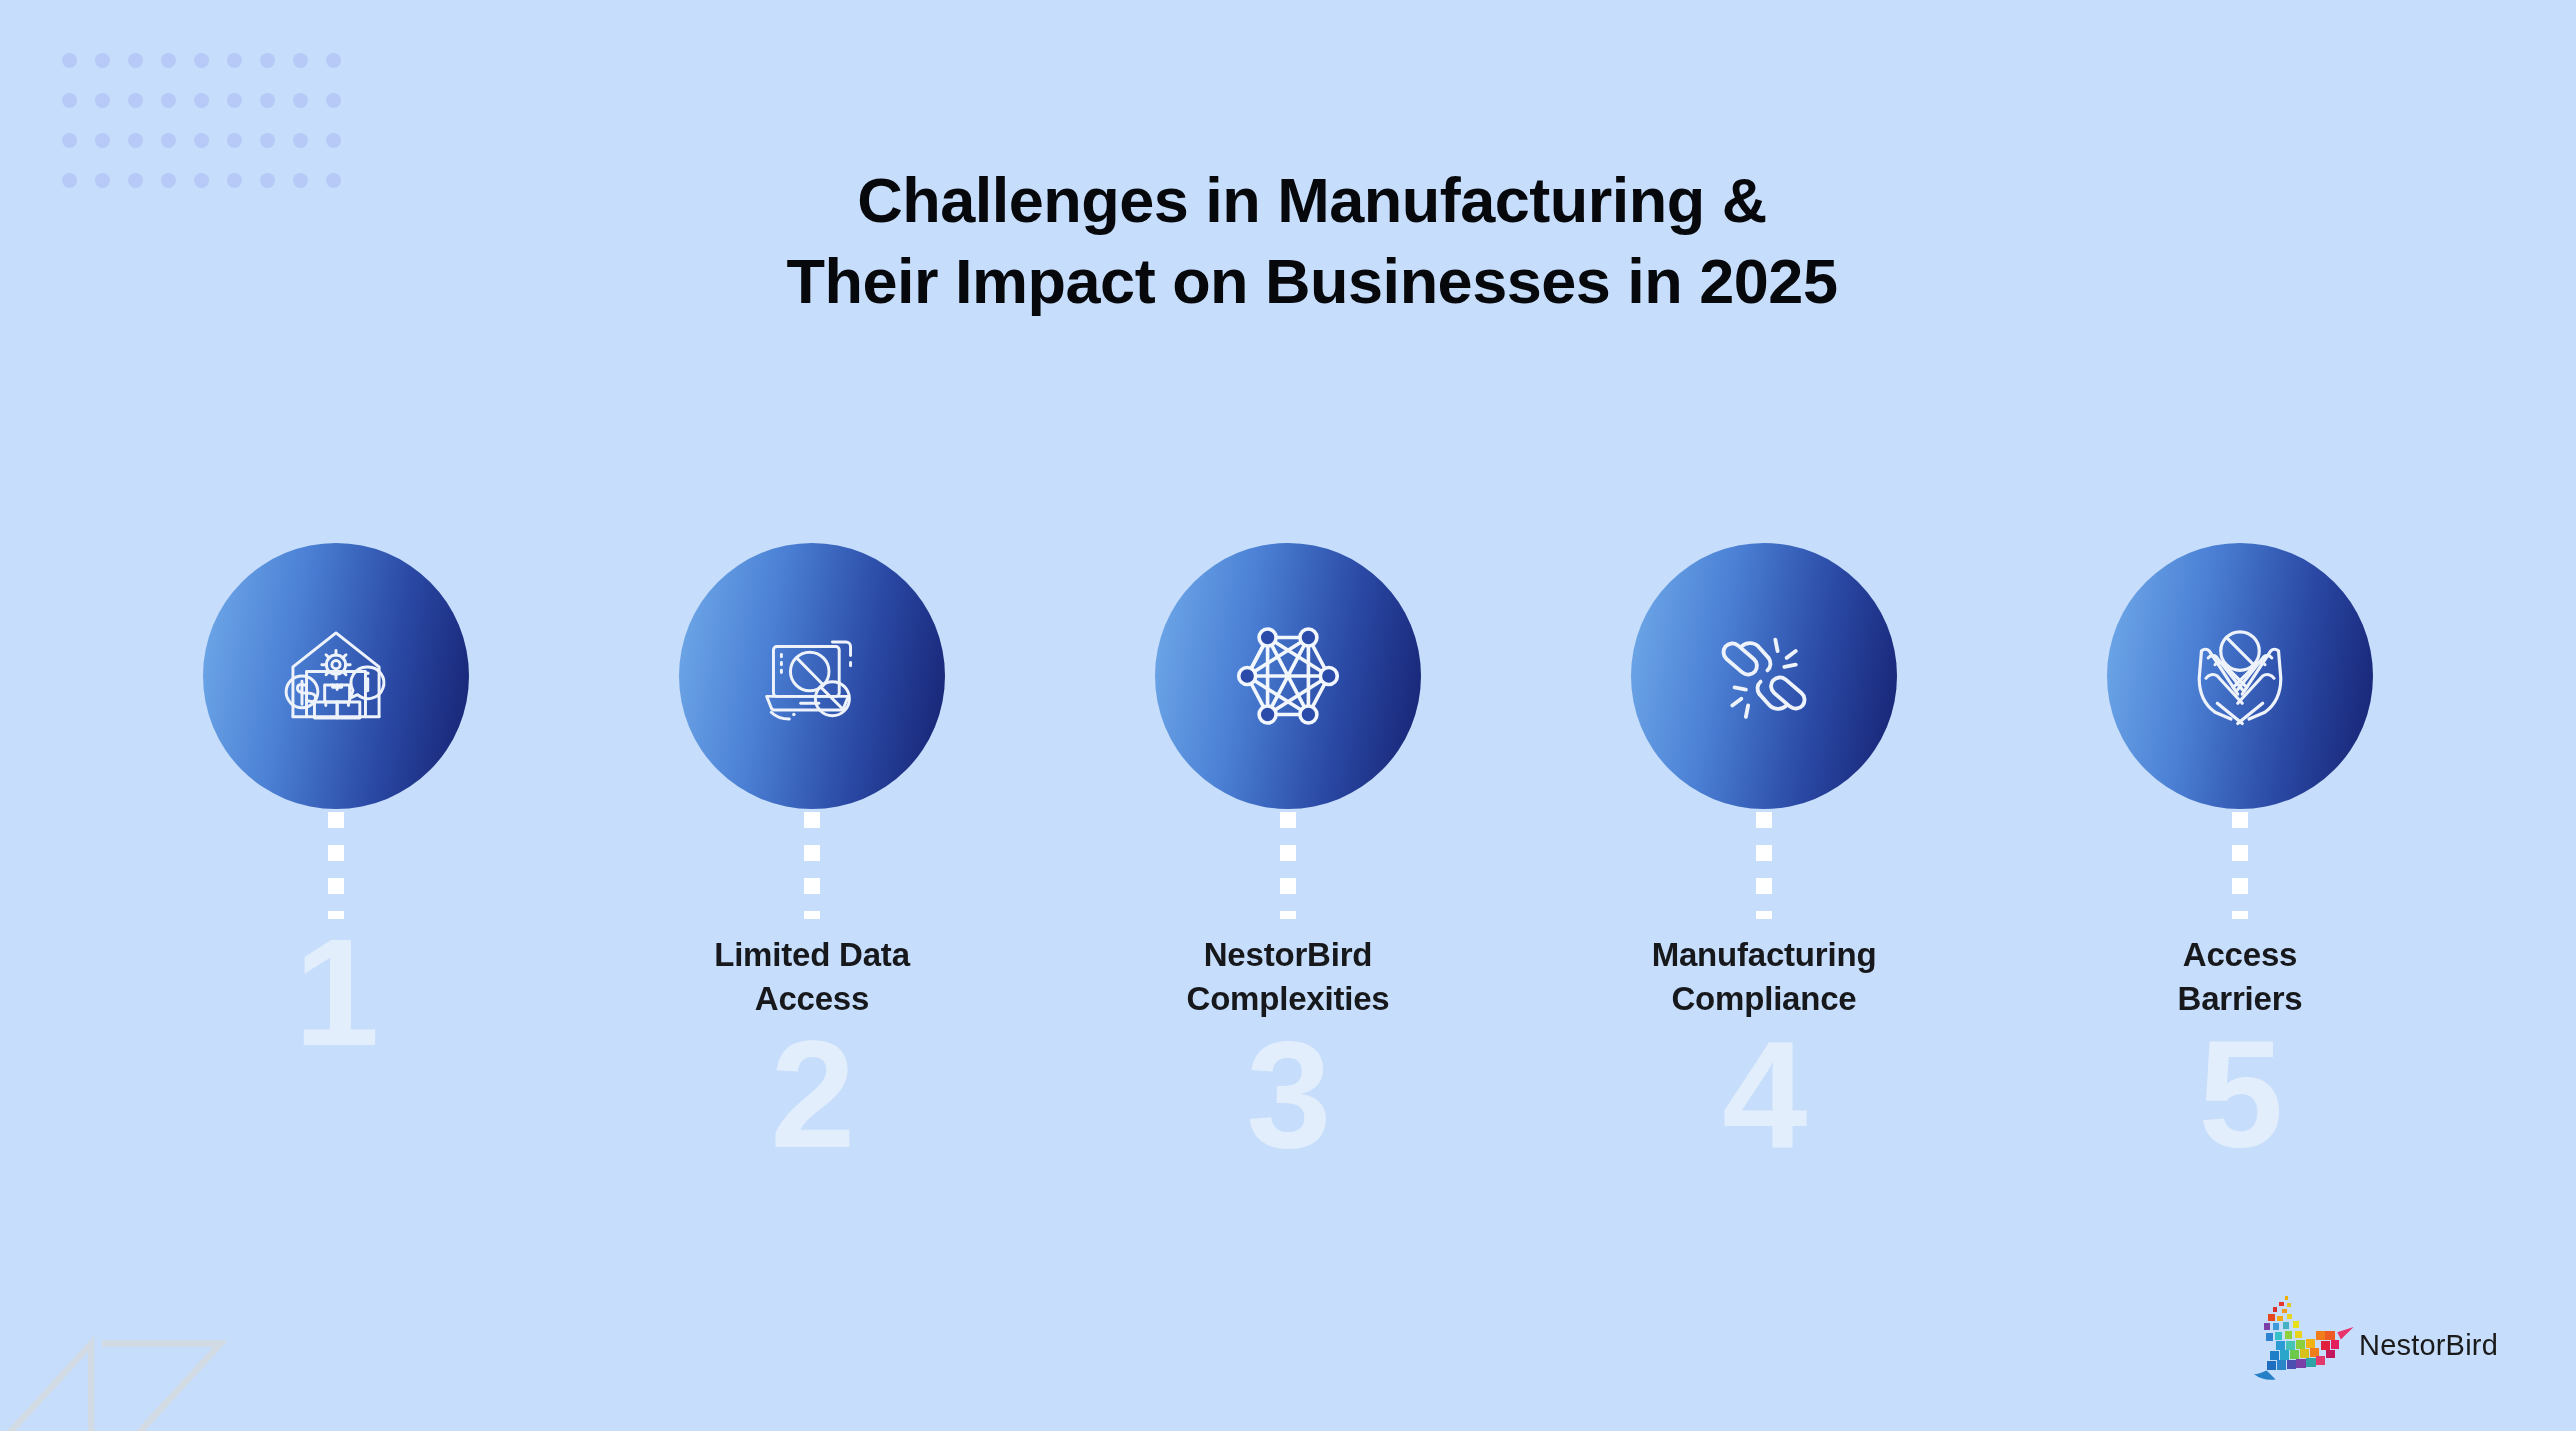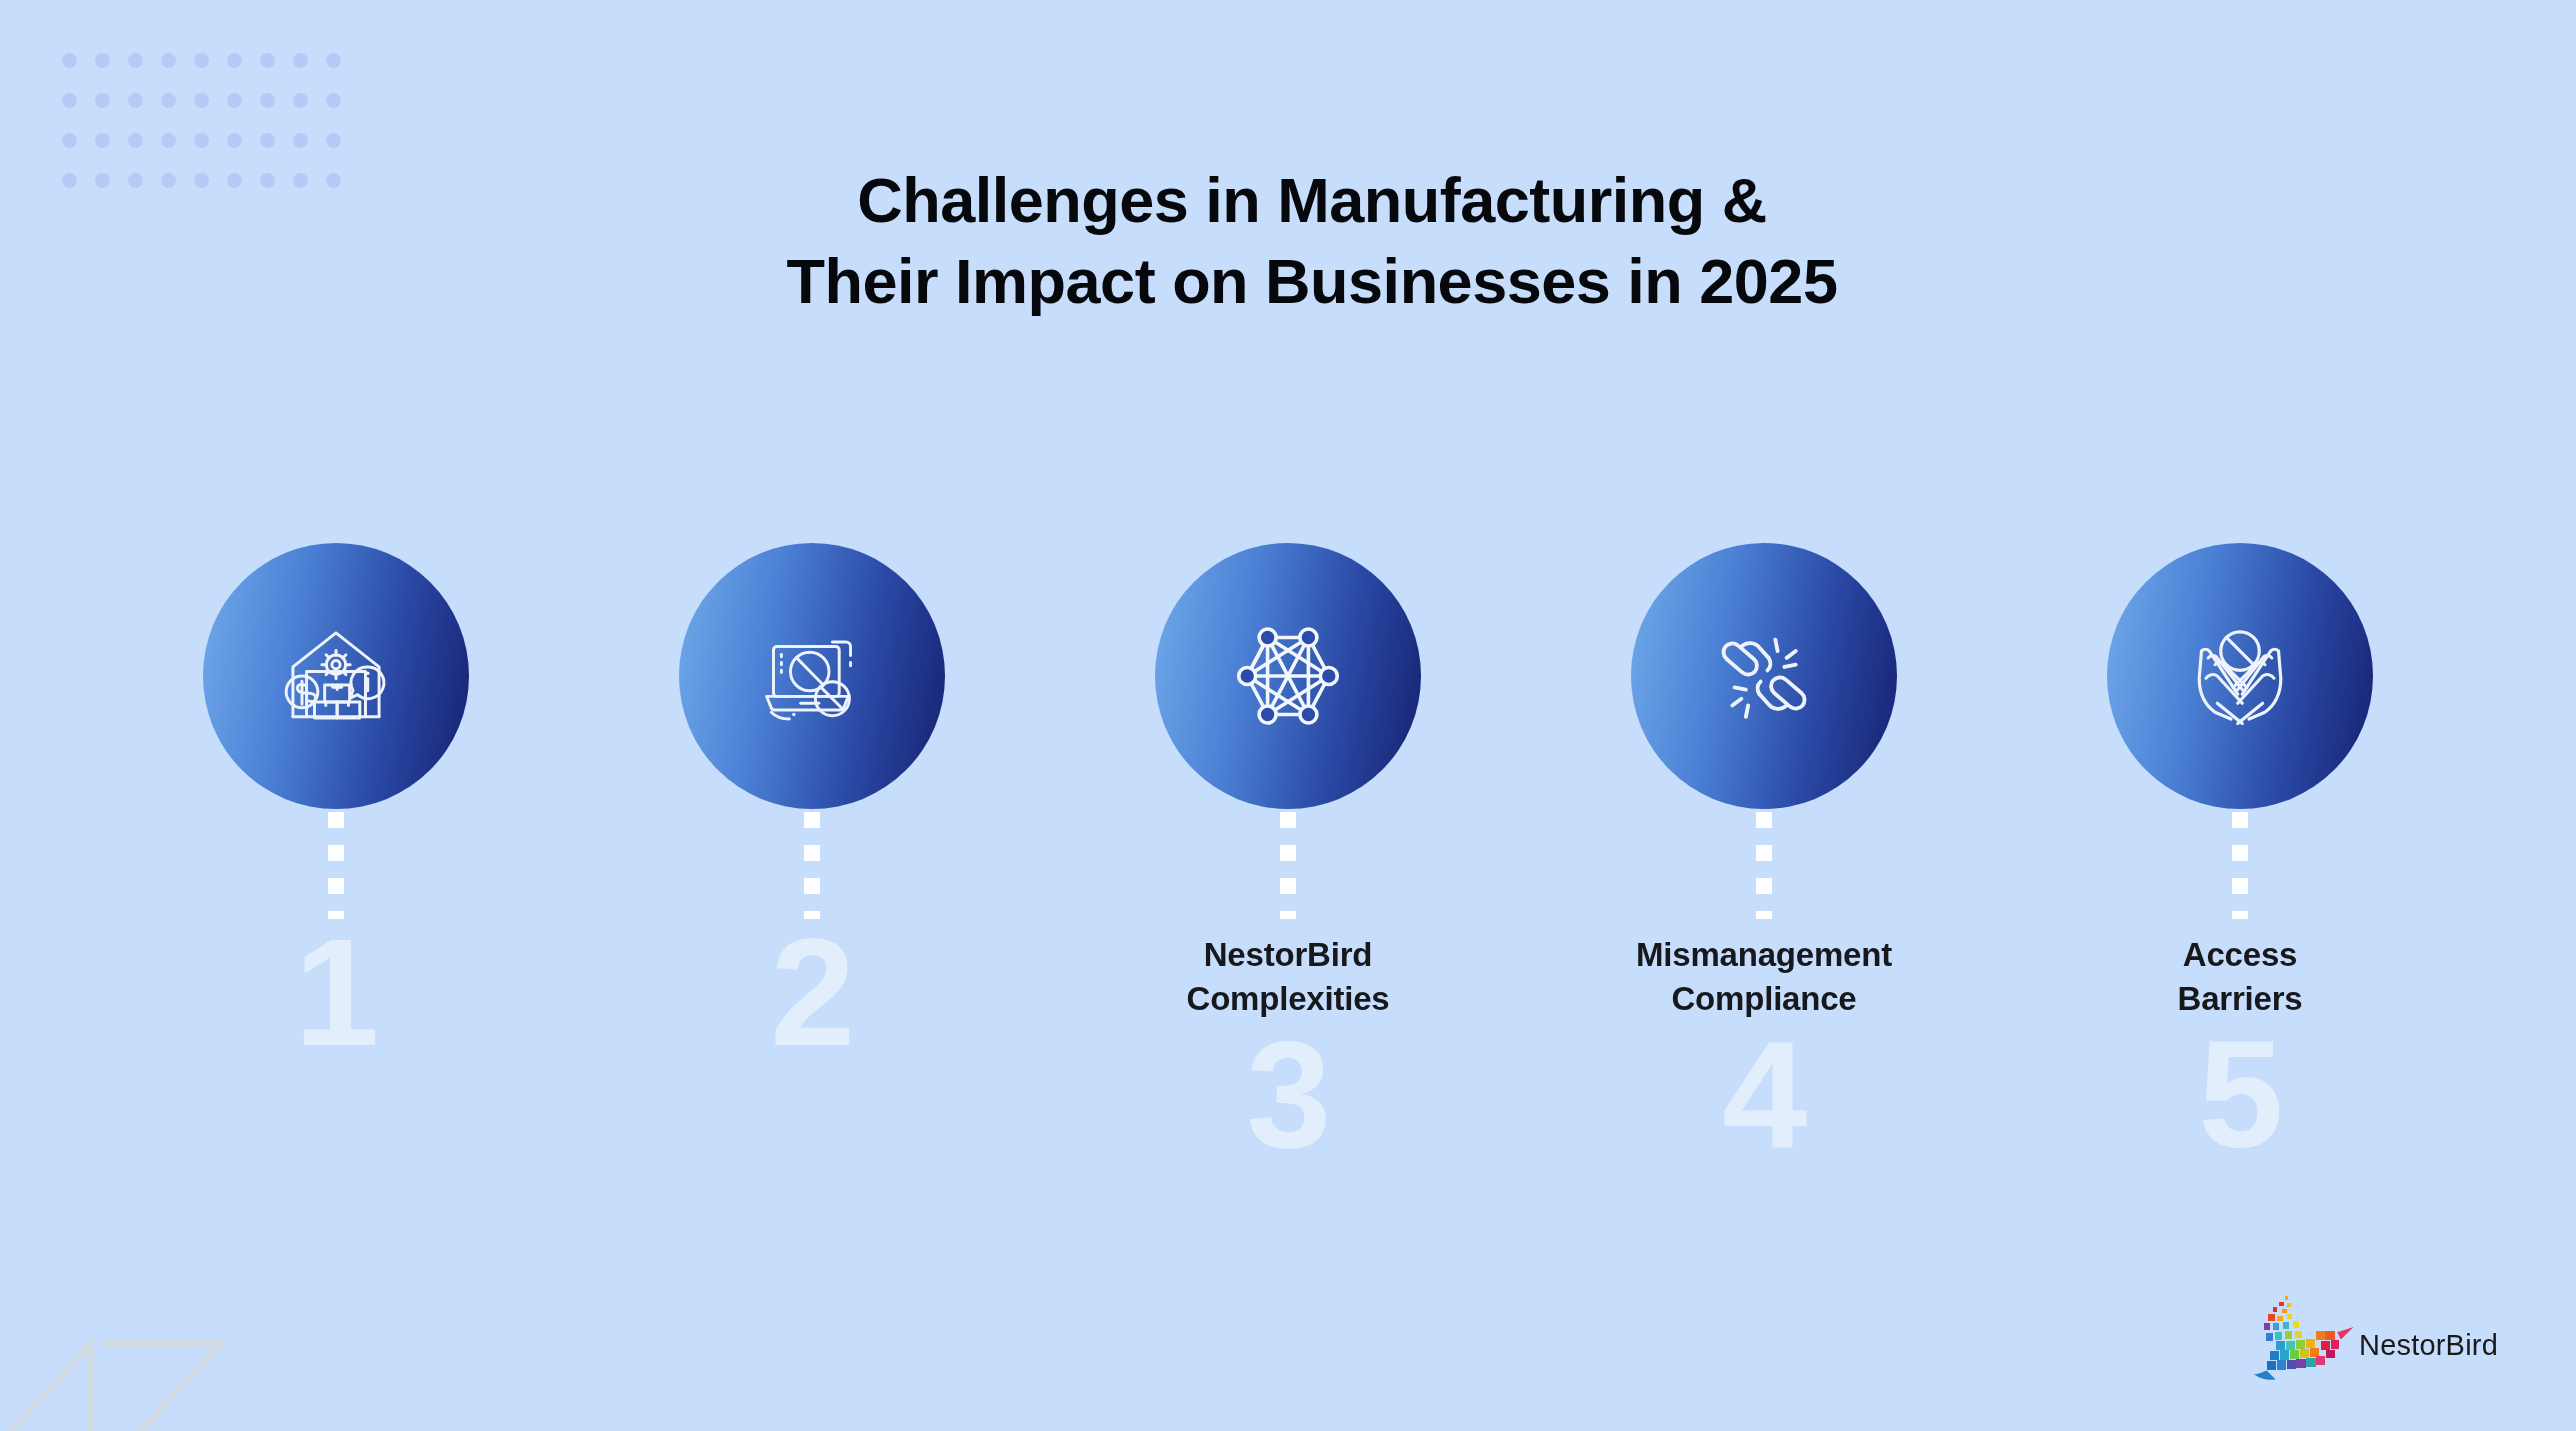--- a/index.html
+++ b/index.html
@@ -232,20 +232,24 @@
         <path d="M94 48 L94 51"></path>
 
         <circle cx="58" cy="56" r="17"></circle>
         <path d="M46.5 44 L70 68"></path>
 
         <circle cx="78" cy="80" r="15"></circle>
         <path d="M68 70 L88 90"></path>
       </svg>
     </div>
     <div class="connector"></div>
+    <div class="label">
+      <span>Limited Data</span><br>
+      <span>Access</span>
+    </div>
     <div class="watermark-number">2</div>
   </div>
 
   <div class="column">
     <div class="badge">
       <svg viewBox="0 0 120 120" fill="none" stroke="#f2f6fd" stroke-width="3.2" stroke-linecap="round" stroke-linejoin="round">
         <g>
 
           <path d="M42 26 L78 26 M78 26 L96 60 M96 60 L78 94 M78 94 L42 94 M42 94 L24 60 M24 60 L42 26"></path>
 
@@ -285,21 +289,21 @@
         <path d="M80 86 a11 11 0 0 1 -16-1 l-8-9"></path>
         <path d="M56 76 a8 8 0 0 1 1-11"></path>
 
         <path d="M72 38 L70 28 M80 44 L88 38 M78 52 L88 50"></path>
 
         <path d="M44 72 L34 70 M40 80 L32 86 M46 86 L44 96"></path>
       </svg>
     </div>
     <div class="connector"></div>
     <div class="label">
-      <span>Mismanagement</span><br>
+      <span>Manufacturing</span><br>
       <span>Compliance</span>
     </div>
     <div class="watermark-number">4</div>
   </div>
 
   <div class="column">
     <div class="badge">
       <svg viewBox="0 0 120 120" fill="none" stroke="#eef3fb" stroke-width="2.8" stroke-linecap="round" stroke-linejoin="round">
 
         <circle cx="60" cy="38" r="17"></circle>

